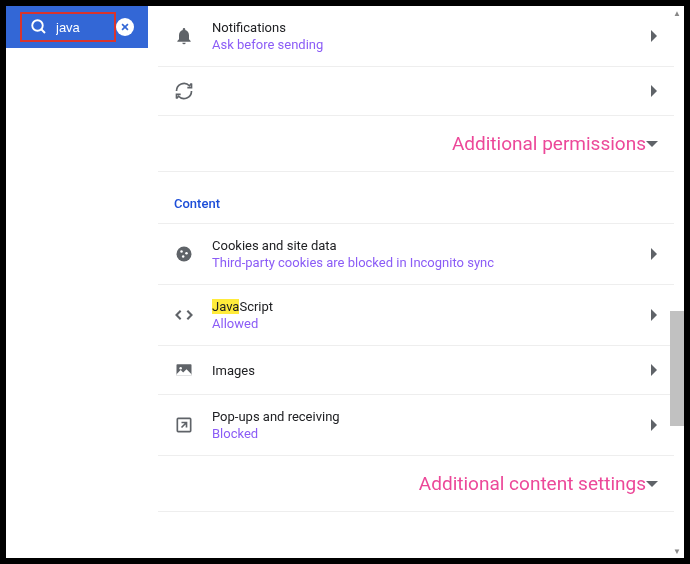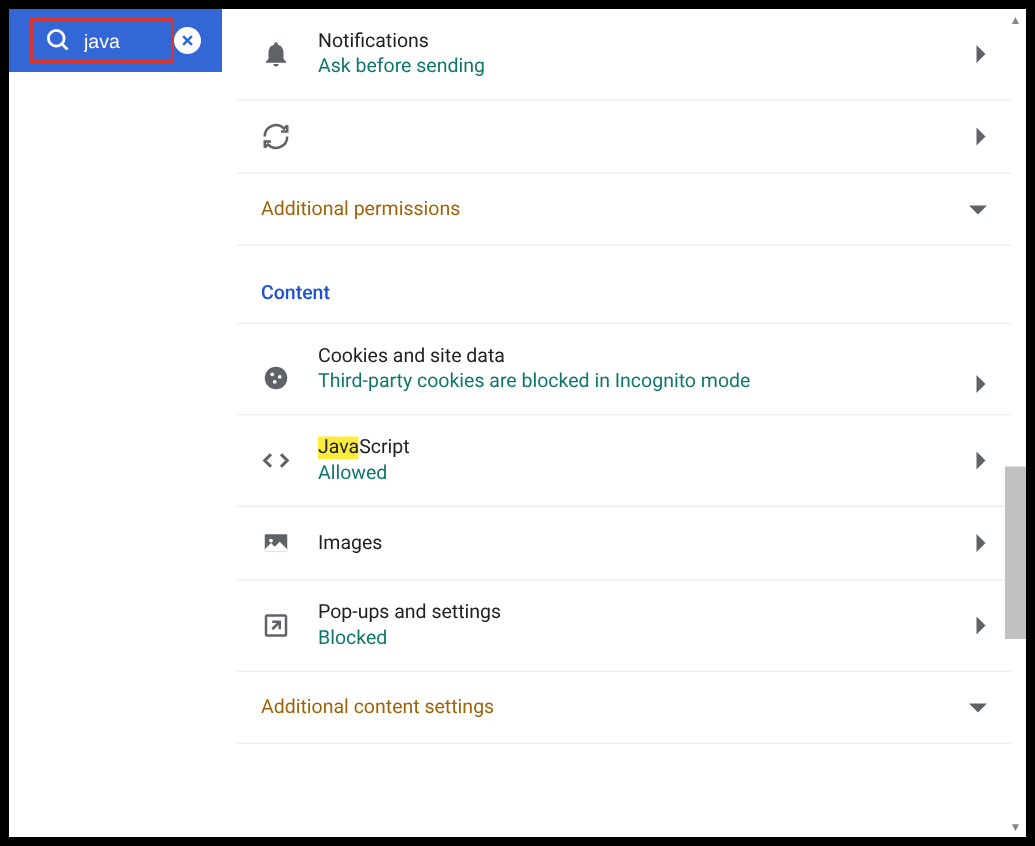--- a/index.html
+++ b/index.html
@@ -70,31 +70,31 @@
       cursor: pointer;
     }
     .row-icon {
       width: 20px; height: 20px;
       margin-right: 18px;
       color: #5f6368;
       flex-shrink: 0;
     }
     .row-text { flex: 1; }
     .row-title { font-size: 13px; color: #202124; }
-    .row-sub { font-size: 13px; color: #0f766e; margin-top: 2px; }
+    .row-sub { font-size: 13px; color: #8b5cf6; margin-top: 2px; }
     .row-chevron { color: #5f6368; }
     .highlight { background: #ffeb3b; }
     .section-row {
       display: flex;
       align-items: center;
       padding: 16px 16px;
       border-bottom: 1px solid #eee;
       cursor: pointer;
     }
-    .section-row .row-title { flex: 1; font-size: 13px; color: #a16207; }
+    .section-row .row-title { flex: 1; font-size: 19px; color: #ec4899; text-align: right; }
     .section-header {
       font-size: 13px;
       color: #1d4ed8;
       padding: 24px 16px 12px 16px;
       font-weight: 500;
     }
     .scrollbar-track {
       position: absolute;
       right: 0;
       top: 0;
@@ -169,30 +169,30 @@
 
         <div class="section-row">
           <div class="row-title">Additional permissions</div>
           <svg class="row-chevron" width="12" height="8" viewBox="0 0 12 8" fill="currentColor">
               <path d="M0 1l6 6 6-6z"></path>
             </svg>
         </div>
 
         <div class="section-header">Content</div>
 
-        <div class="row" style="border-top:1px solid #eee;align-items:flex-end;">
+        <div class="row" style="border-top:1px solid #eee;">
           <svg class="row-icon" viewBox="0 0 24 24" fill="currentColor">
               <circle cx="12" cy="12" r="9"></circle>
               <circle cx="9" cy="9" r="1.5" fill="#fff"></circle>
               <circle cx="15" cy="11" r="1.5" fill="#fff"></circle>
               <circle cx="11" cy="15" r="1.5" fill="#fff"></circle>
             </svg>
           <div class="row-text">
             <div class="row-title">Cookies and site data</div>
-            <div class="row-sub">Third-party cookies are blocked in Incognito mode</div>
+            <div class="row-sub">Third-party cookies are blocked in Incognito sync</div>
           </div>
           <svg class="row-chevron" width="8" height="12" viewBox="0 0 8 12" fill="currentColor">
               <path d="M1 0l6 6-6 6z"></path>
             </svg>
         </div>
 
         <div class="row">
           <svg class="row-icon" viewBox="0 0 24 24" fill="none" stroke="currentColor" stroke-width="2.5">
               <polyline points="8 7 3 12 8 17"></polyline>
               <polyline points="16 7 21 12 16 17"></polyline>
@@ -219,21 +219,21 @@
               <path d="M1 0l6 6-6 6z"></path>
             </svg>
         </div>
 
         <div class="row">
           <svg class="row-icon" viewBox="0 0 24 24" fill="none" stroke="currentColor" stroke-width="2">
               <rect x="4" y="4" width="16" height="16" rx="1"></rect>
               <path d="M9 15l6-6M15 15V9H9"></path>
             </svg>
           <div class="row-text">
-            <div class="row-title">Pop-ups and settings</div>
+            <div class="row-title">Pop-ups and receiving</div>
             <div class="row-sub">Blocked</div>
           </div>
           <svg class="row-chevron" width="8" height="12" viewBox="0 0 8 12" fill="currentColor">
               <path d="M1 0l6 6-6 6z"></path>
             </svg>
         </div>
 
         <div class="section-row no-border" style="border-bottom:1px solid #eee;">
           <div class="row-title">Additional content settings</div>
           <svg class="row-chevron" width="12" height="8" viewBox="0 0 12 8" fill="currentColor">

